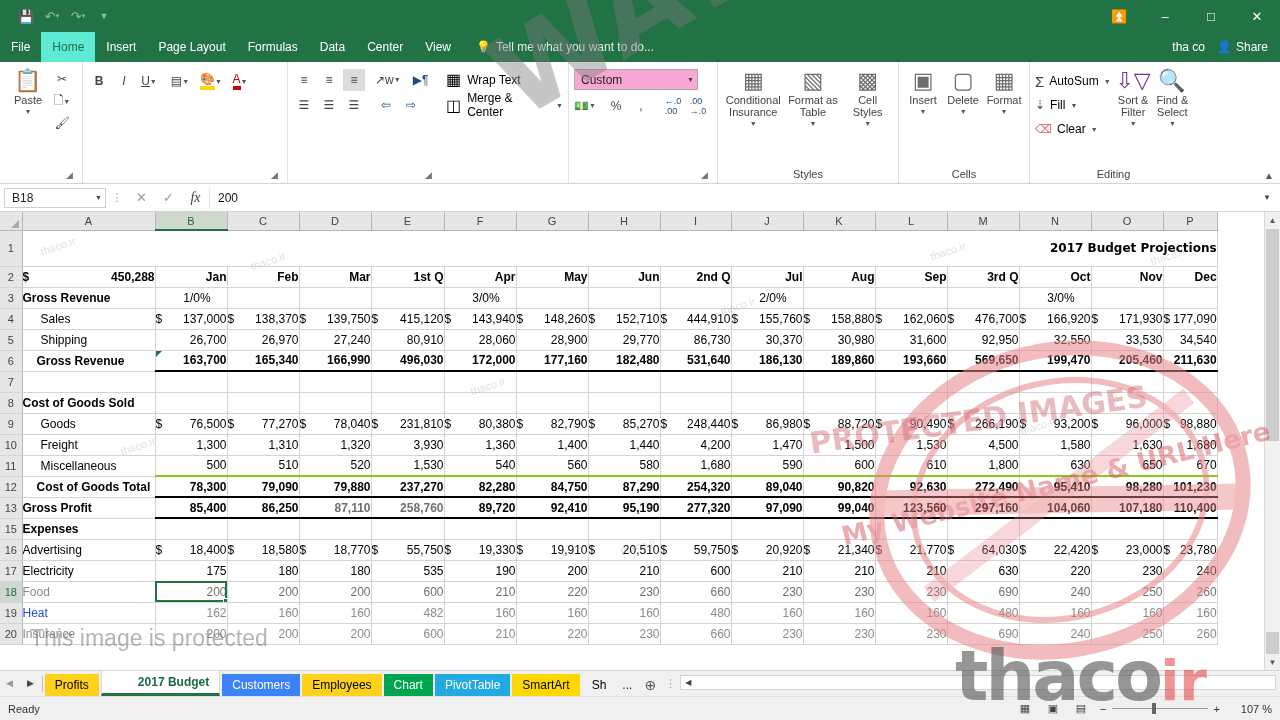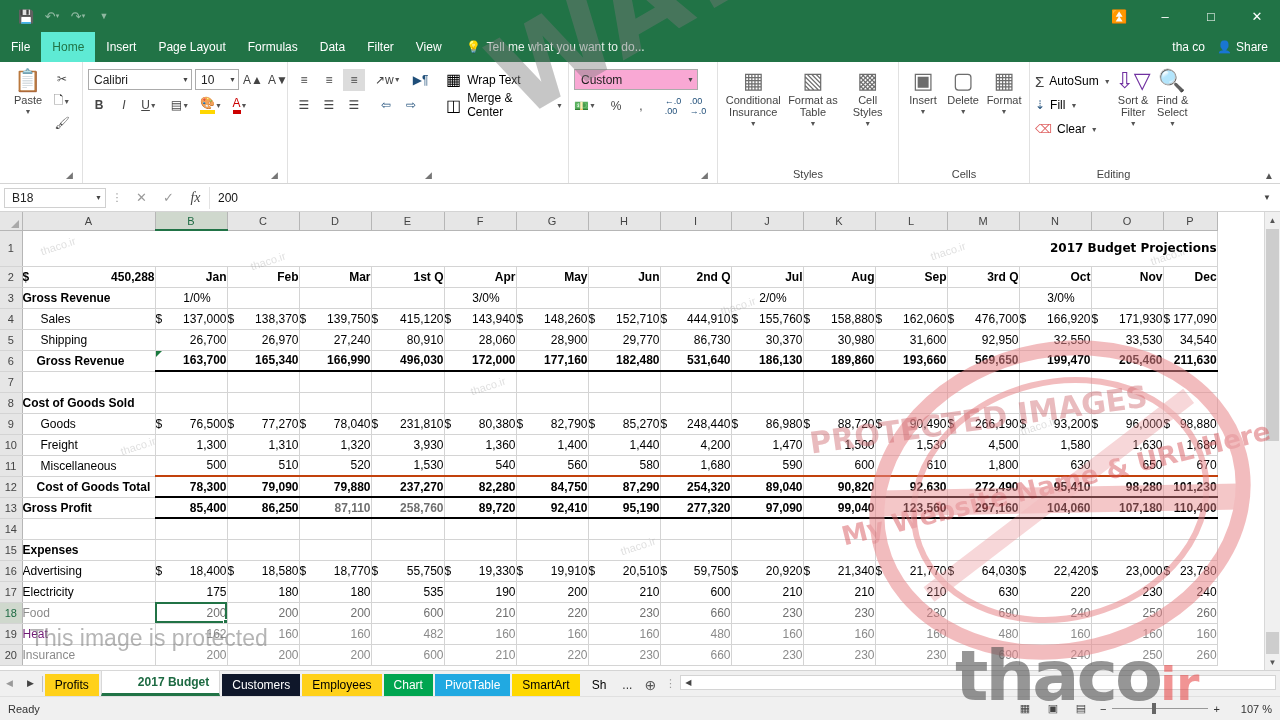--- a/index.html
+++ b/index.html
@@ -144,21 +144,21 @@
   .money .sym { padding-right: 3px; }
 
   .bg-title { background: #c5d6a4; }
   .bg-green { background: #00a933; color: #000; }
   .bg-yellow { background: #ffe699; }
   .hdr-b { font-weight: bold; }
   .blue { color: #1f3d99; font-weight: bold; }
   .bold { font-weight: bold; }
   .indent1 { padding-left: 14px !important; }
   .indent2 { padding-left: 18px !important; }
-  .tb { border-top: 2px solid #c2410c; }
+  .tb { border-top: 2px solid #84cc16; }
   .bb { border-bottom: 2px solid #000 !important; }
   .title-cell {
     font-family: "DejaVu Sans", sans-serif; font-weight: bold; font-size: 25px;
     text-align: center; color: #000;
   }
   .selcell { outline: 2px solid #217346; outline-offset: -2px; }
   .selcell::after {
     content: ""; position: absolute; right: -3px; bottom: -3px; width: 5px; height: 5px;
     background: #217346; border: 1px solid #fff;
   }
@@ -247,21 +247,21 @@
   </div>
 </div>
 
 <div class="tabsbar">
   <div class="rtab">File</div>
   <div class="rtab active">Home</div>
   <div class="rtab">Insert</div>
   <div class="rtab">Page Layout</div>
   <div class="rtab">Formulas</div>
   <div class="rtab">Data</div>
-  <div class="rtab">Filter</div>
+  <div class="rtab">Center</div>
   <div class="rtab">View</div>
   <div class="tellme">
     <span class="bulb">💡</span>
     <span>Tell me what you want to do...</span>
   </div>
   <div class="tabs-right">
     <span>tha co</span>
     <span class="share-btn">
       <span>👤</span>
       <span>Share</span>
@@ -284,32 +284,20 @@
         <div class="sbtn">🖌</div>
       </div>
     </div>
     <div class="rgroup-label">
       <span class="dialog-launcher">◢</span>
     </div>
   </div>
 
   <div class="rgroup" style="width:205px">
     <div class="rgroup-body" style="flex-direction:column">
-      <div class="smallrow" style="padding-top:3px">
-        <div class="fontname">
-          <span>Calibri</span>
-          <span class="fld-caret">▼</span>
-        </div>
-        <div class="fontsize">
-          <span>10</span>
-          <span class="fld-caret">▼</span>
-        </div>
-        <div class="sbtn">A▲</div>
-        <div class="sbtn">A▼</div>
-      </div>
       <div class="smallrow" style="padding-top:6px">
         <div class="sbtn">
             <b>B</b>
           </div>
         <div class="sbtn">
             <i>I</i>
           </div>
         <div class="sbtn">
             <u>U</u>
             <span class="caret">▼</span>
@@ -908,39 +896,20 @@
           <td class="cell bg-yellow bold tb bb"><span>277,320</span></td>
           <td class="cell bold tb bb"><span>97,090</span></td>
           <td class="cell bold tb bb"><span>99,040</span></td>
           <td class="cell bold tb bb"><span>123,560</span></td>
           <td class="cell bg-yellow bold tb bb"><span>297,160</span></td>
           <td class="cell bold tb bb"><span>104,060</span></td>
           <td class="cell bold tb bb"><span>107,180</span></td>
           <td class="cell bold tb bb"><span>110,400</span></td>
         </tr>
         <tr style="height: 21px;">
-          <td class="rowhdr">14</td>
-          <td class="cell"></td>
-          <td class="cell"></td>
-          <td class="cell"></td>
-          <td class="cell"></td>
-          <td class="cell"></td>
-          <td class="cell"></td>
-          <td class="cell"></td>
-          <td class="cell"></td>
-          <td class="cell"></td>
-          <td class="cell"></td>
-          <td class="cell"></td>
-          <td class="cell"></td>
-          <td class="cell"></td>
-          <td class="cell"></td>
-          <td class="cell"></td>
-          <td class="cell"></td>
-        </tr>
-        <tr style="height: 21px;">
           <td class="rowhdr">15</td>
           <td class="cell txt blue">Expenses</td>
           <td class="cell ctr"><span></span></td>
           <td class="cell ctr"><span></span></td>
           <td class="cell ctr"><span></span></td>
           <td class="cell bg-yellow ctr"><span></span></td>
           <td class="cell ctr"><span></span></td>
           <td class="cell ctr"><span></span></td>
           <td class="cell ctr"><span></span></td>
           <td class="cell bg-yellow ctr"><span></span></td>
@@ -1079,21 +1048,21 @@
           <td class="cell" style="color: rgb(111, 111, 111);"><span>230</span></td>
           <td class="cell" style="color: rgb(111, 111, 111);"><span>230</span></td>
           <td class="cell" style="color: rgb(111, 111, 111);"><span>230</span></td>
           <td class="cell bg-yellow" style="color: rgb(111, 111, 111);"><span>690</span></td>
           <td class="cell" style="color: rgb(111, 111, 111);"><span>240</span></td>
           <td class="cell" style="color: rgb(111, 111, 111);"><span>250</span></td>
           <td class="cell" style="color: rgb(111, 111, 111);"><span>260</span></td>
         </tr>
         <tr style="height: 21px;">
           <td class="rowhdr">19</td>
-          <td class="cell txt" style="color: #701a75;">Heat</td>
+          <td class="cell txt" style="color: #1d4ed8;">Heat</td>
           <td class="cell" style="color: rgb(138, 138, 138);"><span>162</span></td>
           <td class="cell" style="color: rgb(138, 138, 138);"><span>160</span></td>
           <td class="cell" style="color: rgb(138, 138, 138);"><span>160</span></td>
           <td class="cell bg-yellow" style="color: rgb(138, 138, 138);"><span>482</span></td>
           <td class="cell" style="color: rgb(138, 138, 138);"><span>160</span></td>
           <td class="cell" style="color: rgb(138, 138, 138);"><span>160</span></td>
           <td class="cell" style="color: rgb(138, 138, 138);"><span>160</span></td>
           <td class="cell bg-yellow" style="color: rgb(138, 138, 138);"><span>480</span></td>
           <td class="cell" style="color: rgb(138, 138, 138);"><span>160</span></td>
           <td class="cell" style="color: rgb(138, 138, 138);"><span>160</span></td>
@@ -1135,21 +1104,21 @@
 
 <div class="sheetbar">
   <div class="nav-arrows">
     <span class="nav-arrow">◀</span>
     <span class="nav-arrow on">▶</span>
   </div>
   <div class="tabdiv"></div>
   <div id="sheettabs" style="display:flex;align-items:flex-end">
       <div class="stab" style="background: rgb(255, 209, 26);">Profits</div>
       <div class="stab active">2017 Budget</div>
-      <div class="stab" style="background: #0f172a; color: rgb(255, 255, 255); text-align: right;">Customers</div>
+      <div class="stab" style="background: #3b82f6; color: rgb(255, 255, 255); text-align: right;">Customers</div>
       <div class="stab" style="background: rgb(255, 209, 26);">Employees</div>
       <div class="stab" style="background: rgb(0, 165, 80); color: rgb(255, 255, 255);">Chart</div>
       <div class="stab" style="background: rgb(33, 169, 225); color: rgb(255, 255, 255);">PivotTable</div>
       <div class="stab" style="background: rgb(255, 216, 0);">SmartArt</div>
       <div class="stab" style="background: transparent;">Sh</div>
     </div>
   <div class="stab more">...</div>
   <div class="addsheet">⊕</div>
   <div class="sb-dots">⋮</div>
   <div class="hscroll">
@@ -1198,14 +1167,14 @@
     <text x="0" y="0" text-anchor="middle" fill="#cf6a70" font-size="30" font-weight="bold" font-family="DejaVu Sans, sans-serif">PROTECTED IMAGES</text>
   </g>
   <g transform="translate(520,120) rotate(-30)" opacity="0.42">
     <text x="0" y="0" fill="#7a7a7a" font-size="112" font-weight="bold" font-family="DejaVu Sans, sans-serif">WATERMARKED</text>
   </g>
 </svg>
 
 <div class="wm wm-prot">This image is protected</div>
 
 <div class="wm" style="left:955px;top:635px">
-  <span style="font-size:70px;font-weight:bold;color:rgba(80,80,80,0.6);font-family:'DejaVu Sans',sans-serif;letter-spacing:-3px">thaco</span><span style="font-size:47px;font-weight:bold;color:rgba(230,60,60,0.55);font-family:'DejaVu Sans',sans-serif">ir</span>
+  <span style="font-size:70px;font-weight:bold;color:rgba(80,80,80,0.6);font-family:'DejaVu Sans',sans-serif;letter-spacing:-3px">thaco</span><span style="font-size:56px;font-weight:bold;color:rgba(230,60,60,0.55);font-family:'DejaVu Sans',sans-serif">ir</span>
 </div>
 
 </body></html>

